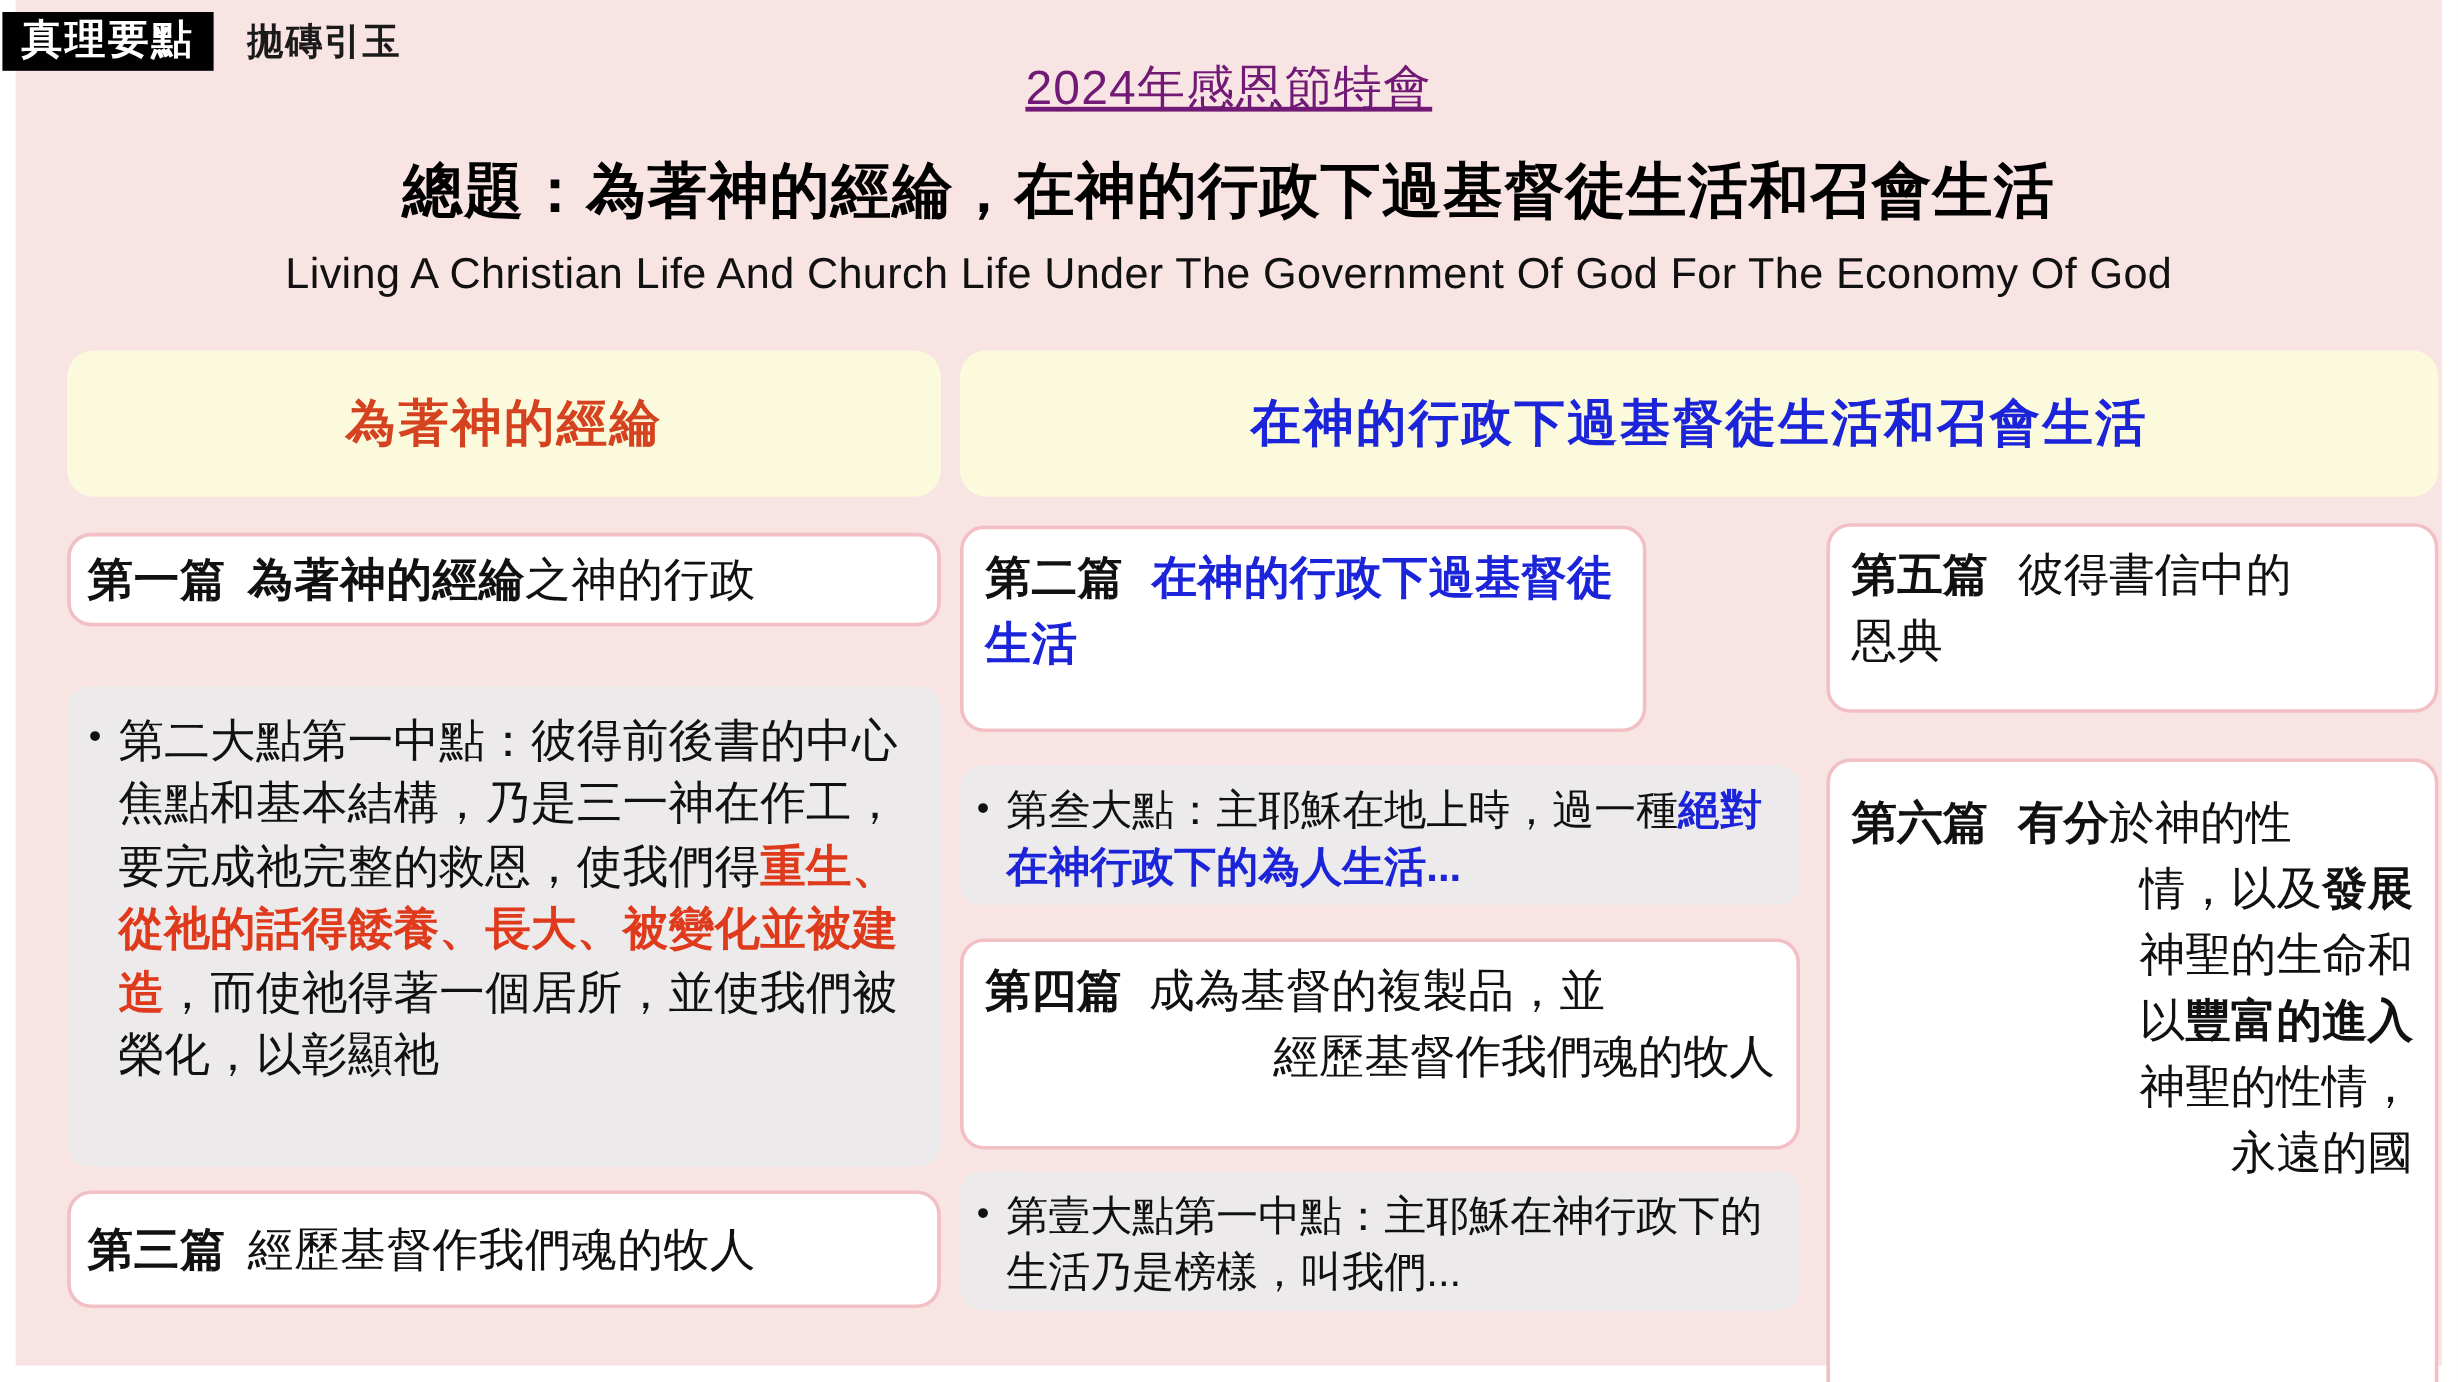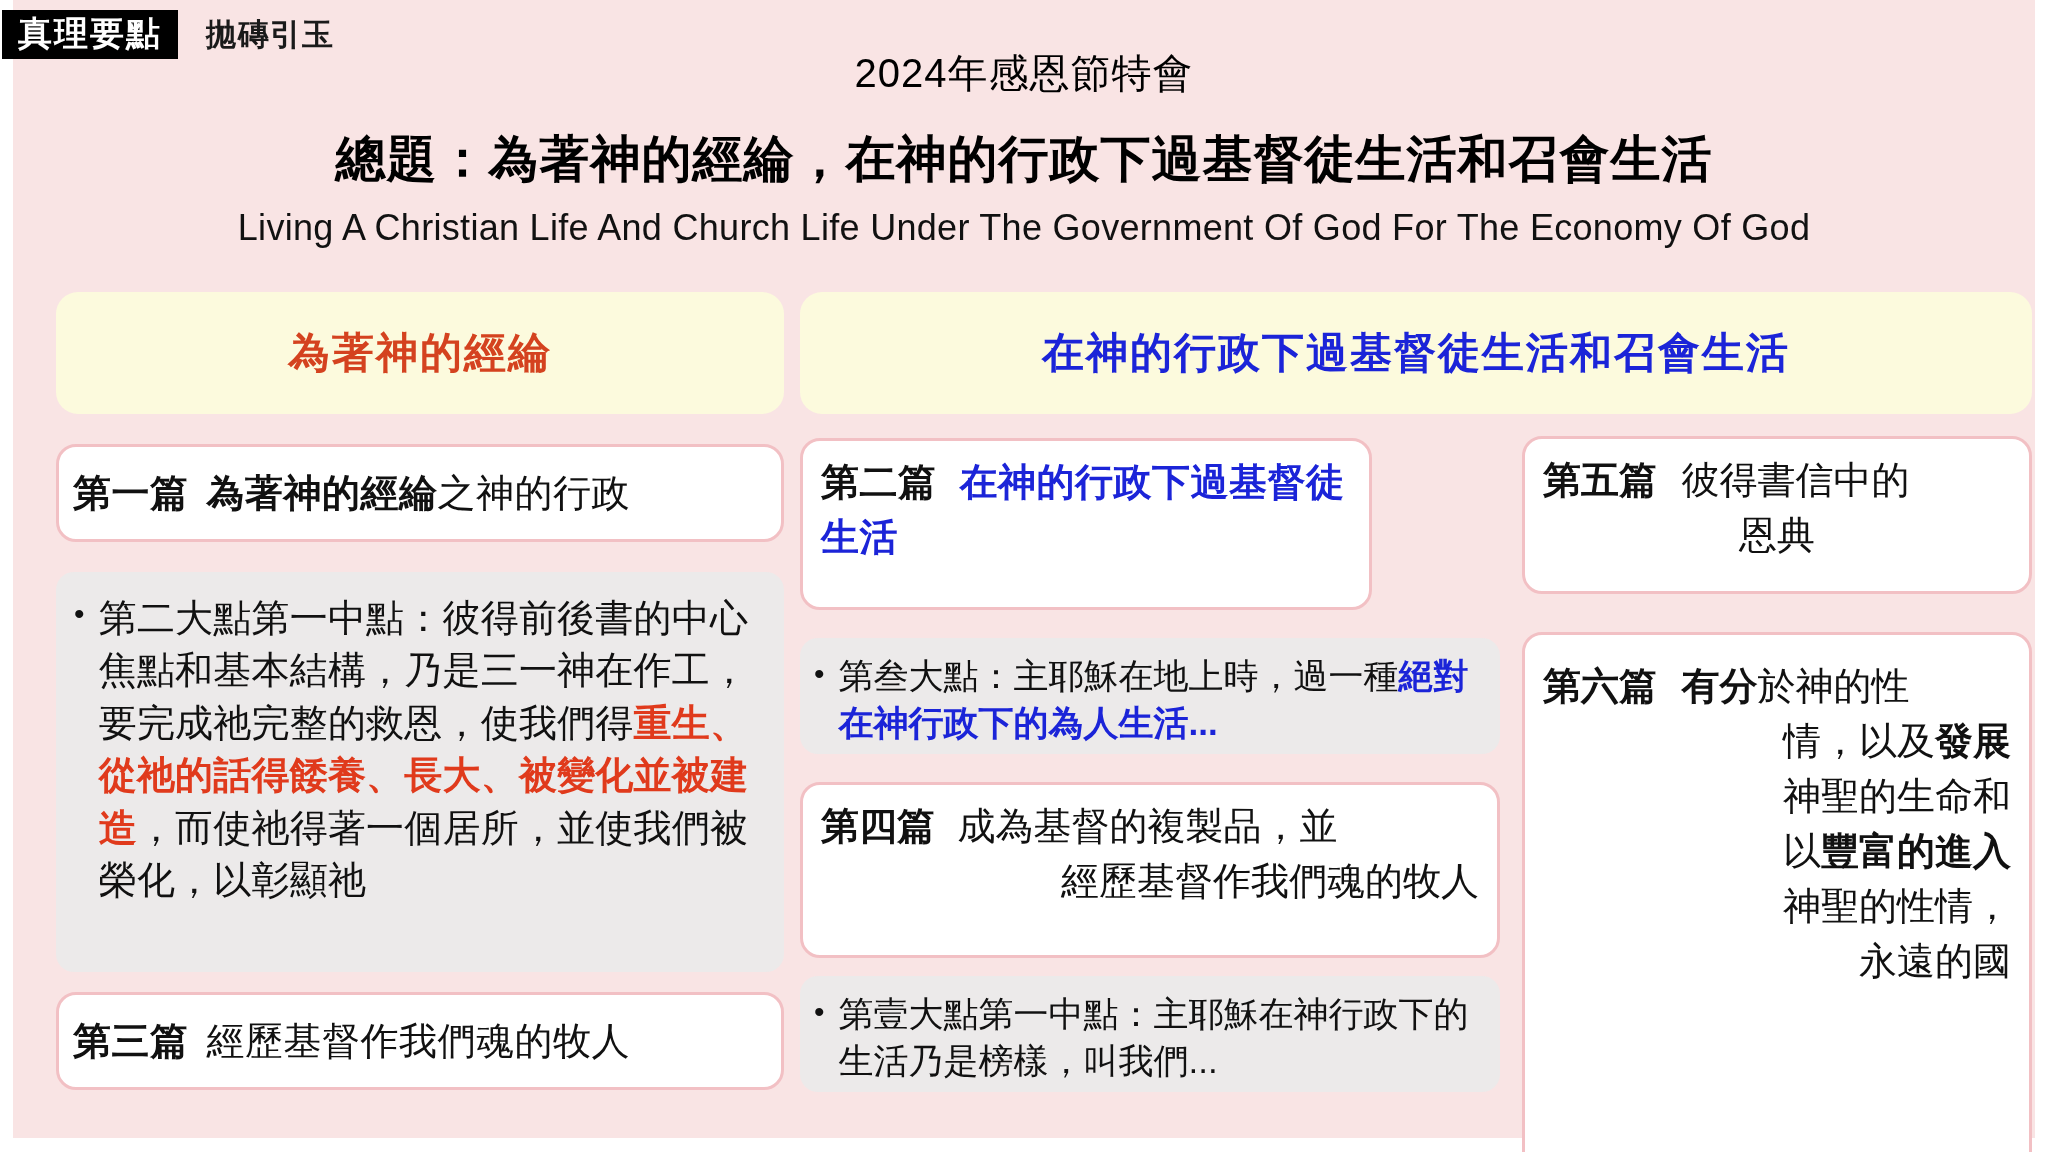--- a/index.html
+++ b/index.html
@@ -55,22 +55,23 @@
   }
   
   .conf-line {
     position: absolute;
     left: 0;
     top: 46px;
     width: 2048px;
     text-align: center;
     font-size: 40px;
     font-weight: normal;
-    color: #000000;
+    color: #701a75;
     letter-spacing: 1px;
+    text-decoration: underline;
   }
   .main-title {
     position: absolute;
     left: 0;
     top: 126px;
     width: 2048px;
     text-align: center;
     font-size: 50px;
     font-weight: bold;
     color: #000000;
@@ -146,21 +147,21 @@
     font-size: 30px;
     line-height: 1.35;
     padding-right: 14px;
     padding-top: 2px;
   }
   .bullet-text {
     flex: 1 1 auto;
   }
   
   #card-p1 {
-    left: 56px; top: 444px; width: 728px; height: 98px;
+    left: 56px; top: 444px; width: 728px; height: 78px;
     padding: 0 14px;
     display: flex; align-items: center;
     font-size: 38px;
     letter-spacing: 0.5px;
   }
   #box-p1-point {
     left: 56px; top: 572px; width: 728px; height: 400px;
     padding: 20px 20px 12px 18px;
     font-size: 38px;
     line-height: 1.38;
@@ -200,21 +201,21 @@
     font-size: 35px;
     line-height: 1.35;
   }
   
   #card-p5 {
     left: 1522px; top: 436px; width: 510px; height: 158px;
     padding: 14px 18px;
     font-size: 38px;
     line-height: 1.45;
   }
-  #card-p5 .l2 { display: block; text-align: center; }
+  #card-p5 .l2 { display: block; text-align: left; }
   #card-p6 {
     left: 1522px; top: 632px; width: 510px; height: 562px;
     padding: 24px 18px 14px 18px;
     font-size: 38px;
     line-height: 1.45;
   }
   #card-p6 .lr { display: block; text-align: right; }
 </style>
 </head>
 <body>

